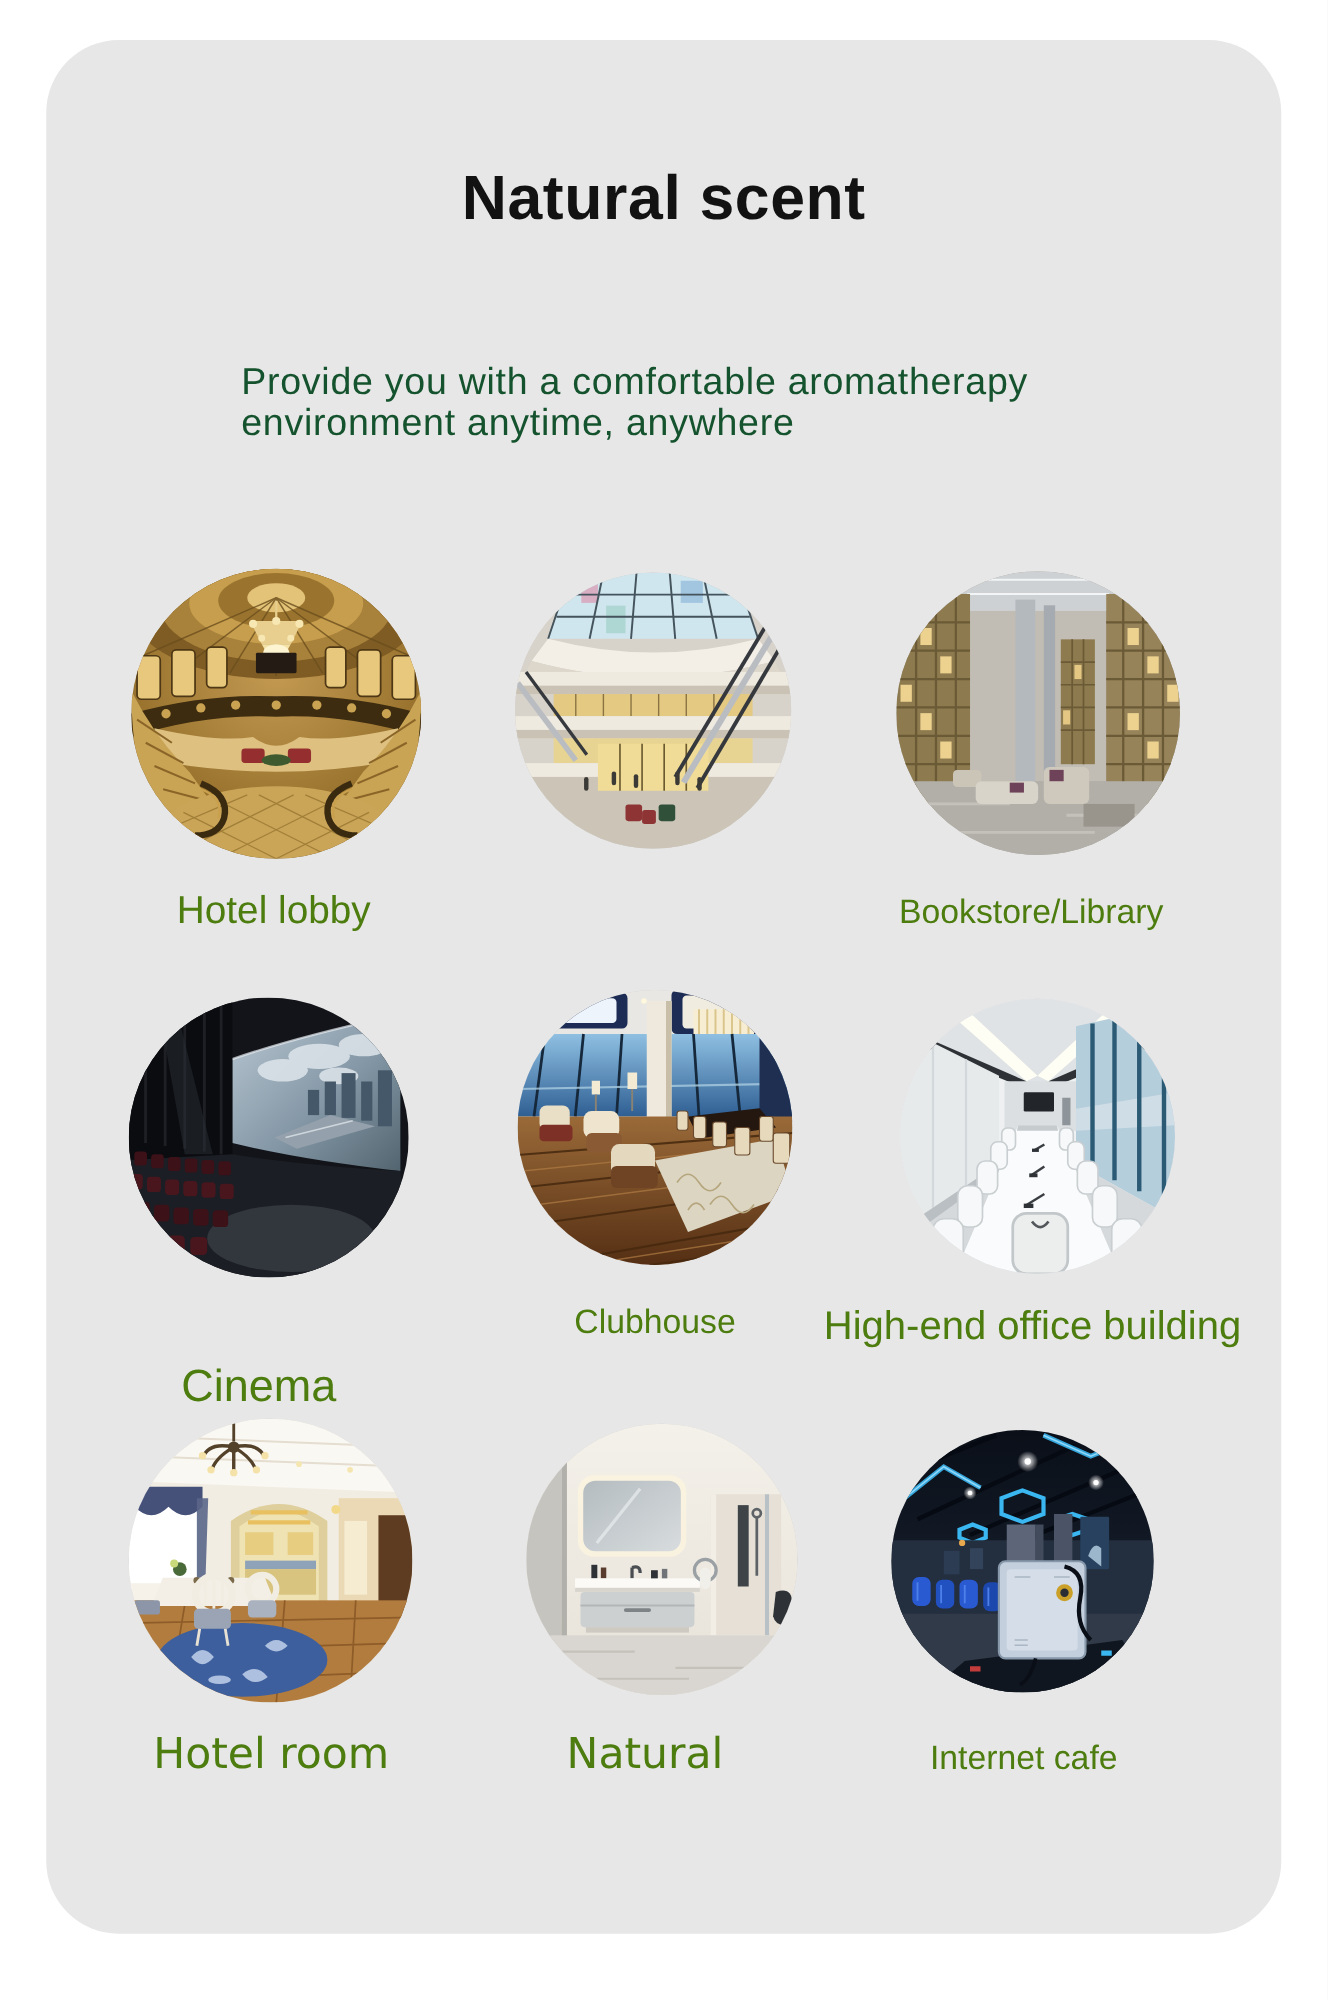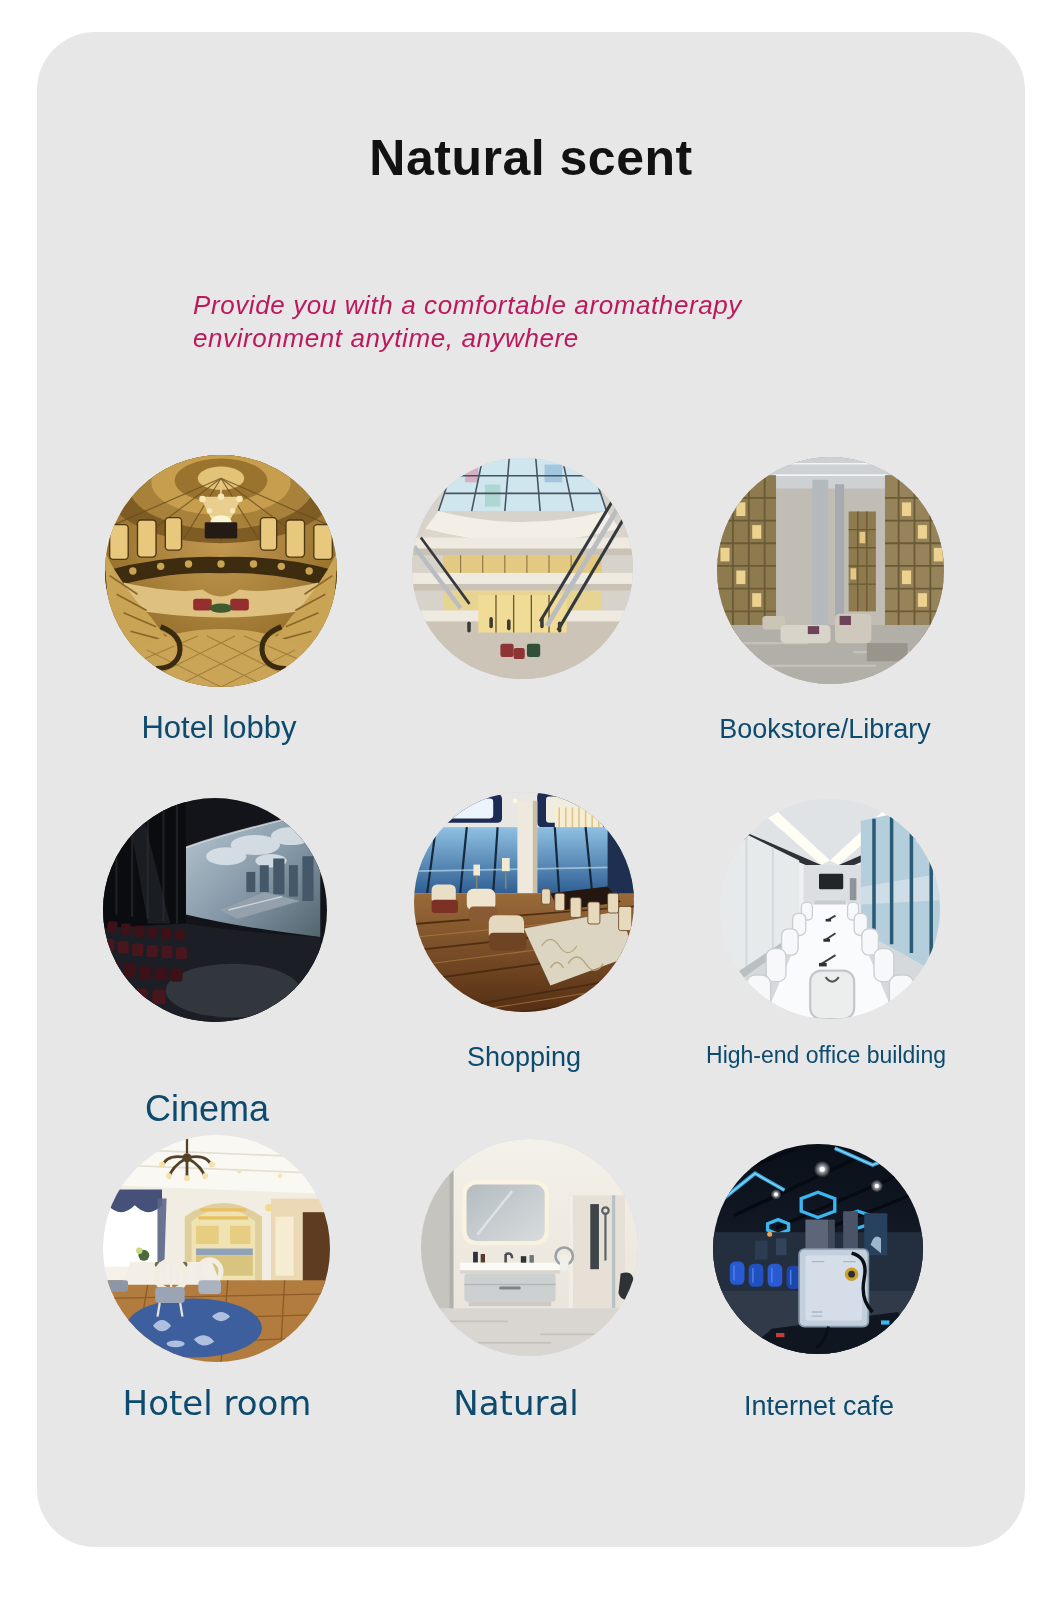--- a/index.html
+++ b/index.html
@@ -4,25 +4,25 @@
 <style>
   html,body{margin:0;padding:0;background:#ffffff;}
   .page{position:relative;width:1062px;height:1600px;background:#ffffff;overflow:hidden;
         font-family:"Liberation Sans",sans-serif;}
   .card{position:absolute;left:37px;top:32px;width:988px;height:1515px;
         background:#e7e7e7;border-radius:58px;}
   .title{position:absolute;left:0;width:1062px;text-align:center;font-weight:bold;
          color:#121212;font-size:50px;line-height:1;letter-spacing:.5px;}
   #title-line1{top:133px;}
   #title-line2{top:210px;}
-  .subtitle{position:absolute;left:193px;top:289px;width:720px;font-size:26px;
-            line-height:33px;color:#be185d;letter-spacing:.6px;font-style:italic;}
+  .subtitle{position:absolute;left:193px;top:289px;width:720px;font-size:30px;
+            line-height:33px;color:#14532d;letter-spacing:.6px;}
   .photo{position:absolute;border-radius:50%;overflow:hidden;background:#cfcfcf;}
   .photo svg{display:block;width:100%;height:100%;}
-  .label{position:absolute;width:400px;text-align:center;color:#0c4a6e;line-height:1.15;}
+  .label{position:absolute;width:400px;text-align:center;color:#4d7c0f;line-height:1.15;}
   .label-alt{font-family:"DejaVu Sans",sans-serif;letter-spacing:0;}
 </style>
 </head>
 <body>
 
 <div class="page">
   <div class="card"></div>
 
   <div class="title" id="title-line1">Natural scent</div>
 
@@ -413,21 +413,21 @@
       <rect x="24" y="44" width="13" height="10" rx="3" fill="#efe5cf"></rect>
       <rect x="25" y="52" width="13" height="7" rx="2" fill="#8a5a34"></rect>
       <rect x="34" y="56" width="16" height="12" rx="3" fill="#e4d8be"></rect>
       <rect x="34" y="64" width="17" height="8" rx="2" fill="#6e4424"></rect>
       <rect x="40" y="30" width="3.5" height="6" fill="#f2ead2"></rect>
       <line x1="41.7" y1="36" x2="41.7" y2="44" stroke="#8a8272" stroke-width="0.7"></line>
       <rect x="27" y="33" width="3" height="5" fill="#f2ead2"></rect>
       <line x1="28.5" y1="38" x2="28.5" y2="44" stroke="#8a8272" stroke-width="0.7"></line>
     </svg>
   </div>
-  <div class="label" style="left:324px;top:1042px;font-size:27px">Shopping</div>
+  <div class="label" style="left:324px;top:1042px;font-size:27px">Clubhouse</div>
 
   <div class="photo" style="left:720px;top:799px;width:220px;height:220px">
     <svg viewBox="0 0 100 100">
       <rect width="100" height="100" fill="#eef0f1"></rect>
       <polygon points="0,0 100,0 100,10 50,32 0,10" fill="#dfe3e5"></polygon>
       <polygon points="12,0 20,0 50,28 46,30" fill="#fffef4"></polygon>
       <polygon points="80,0 88,0 54,30 50,28" fill="#fffef4"></polygon>
       <polygon points="0,10 46,30 44,32 0,14" fill="#2e3236"></polygon>
       <polygon points="100,10 54,30 56,32 100,14" fill="#2e3236"></polygon>
       <rect x="38" y="30" width="26" height="18" fill="#dcdfe1"></rect>
@@ -471,21 +471,21 @@
         <rect x="58" y="47" width="5" height="8" rx="2"></rect>
           <rect x="61" y="52" width="6" height="10" rx="2.5"></rect>
         <rect x="64.5" y="59" width="7.5" height="12" rx="3"></rect>
           <rect x="70" y="68" width="9" height="15" rx="3.5"></rect>
         <rect x="77" y="80" width="11" height="18" rx="4"></rect>
       </g>
       <rect x="41" y="78" width="20" height="22" rx="5" fill="#eceeee" stroke="#c2c7ca"></rect>
       <path d="M48 81 q3 4 6 0" stroke="#53575b" stroke-width="1" fill="none"></path>
     </svg>
   </div>
-  <div class="label" style="left:626px;top:1042px;font-size:23px">High-end office building</div>
+  <div class="label" style="left:626px;top:1042px;font-size:32px">High-end office building</div>
 
   <div class="photo" style="left:103px;top:1135px;width:227px;height:227px">
     <svg viewBox="0 0 100 100">
       <rect width="100" height="100" fill="#f2ede3"></rect>
       <polygon points="0,0 100,0 100,26 0,22" fill="#faf8f3"></polygon>
       <g stroke="#e4ddd0" stroke-width="0.7">
         <line x1="0" y1="6" x2="100" y2="10"></line>
           <line x1="0" y1="13" x2="100" y2="17"></line>
       </g>
       <circle cx="12" cy="12" r="1" fill="#f5e6b0"></circle>

